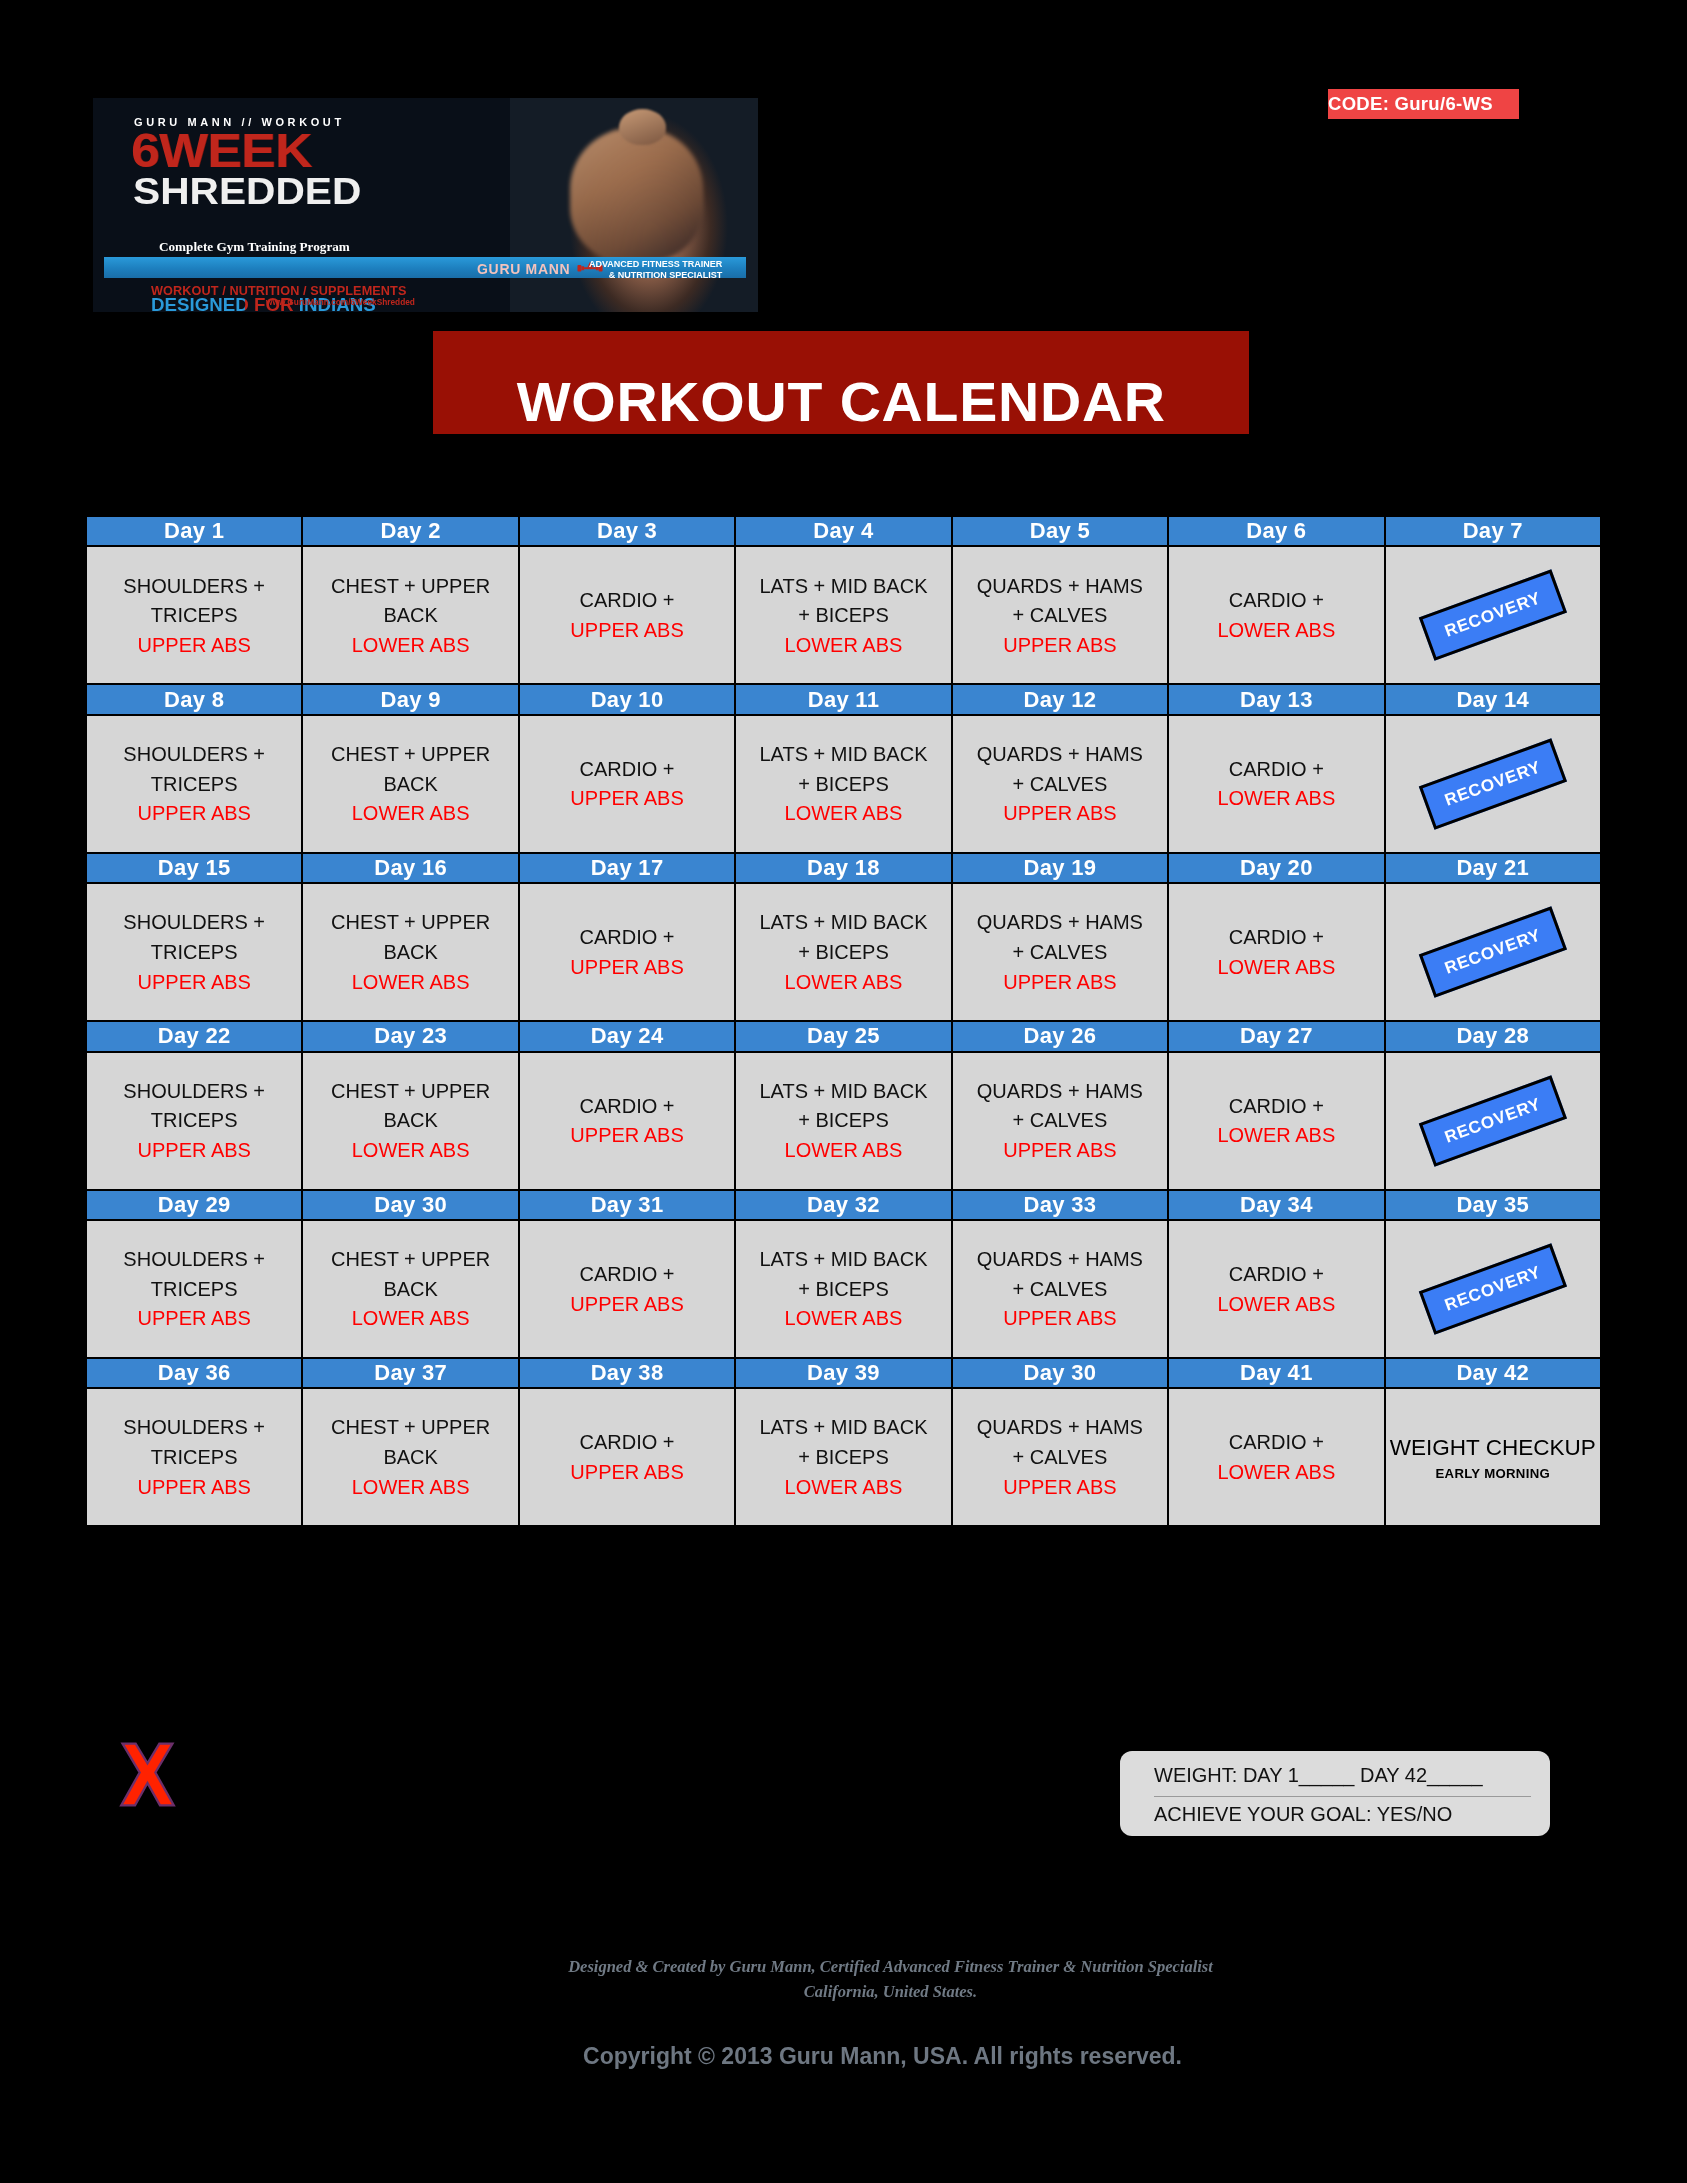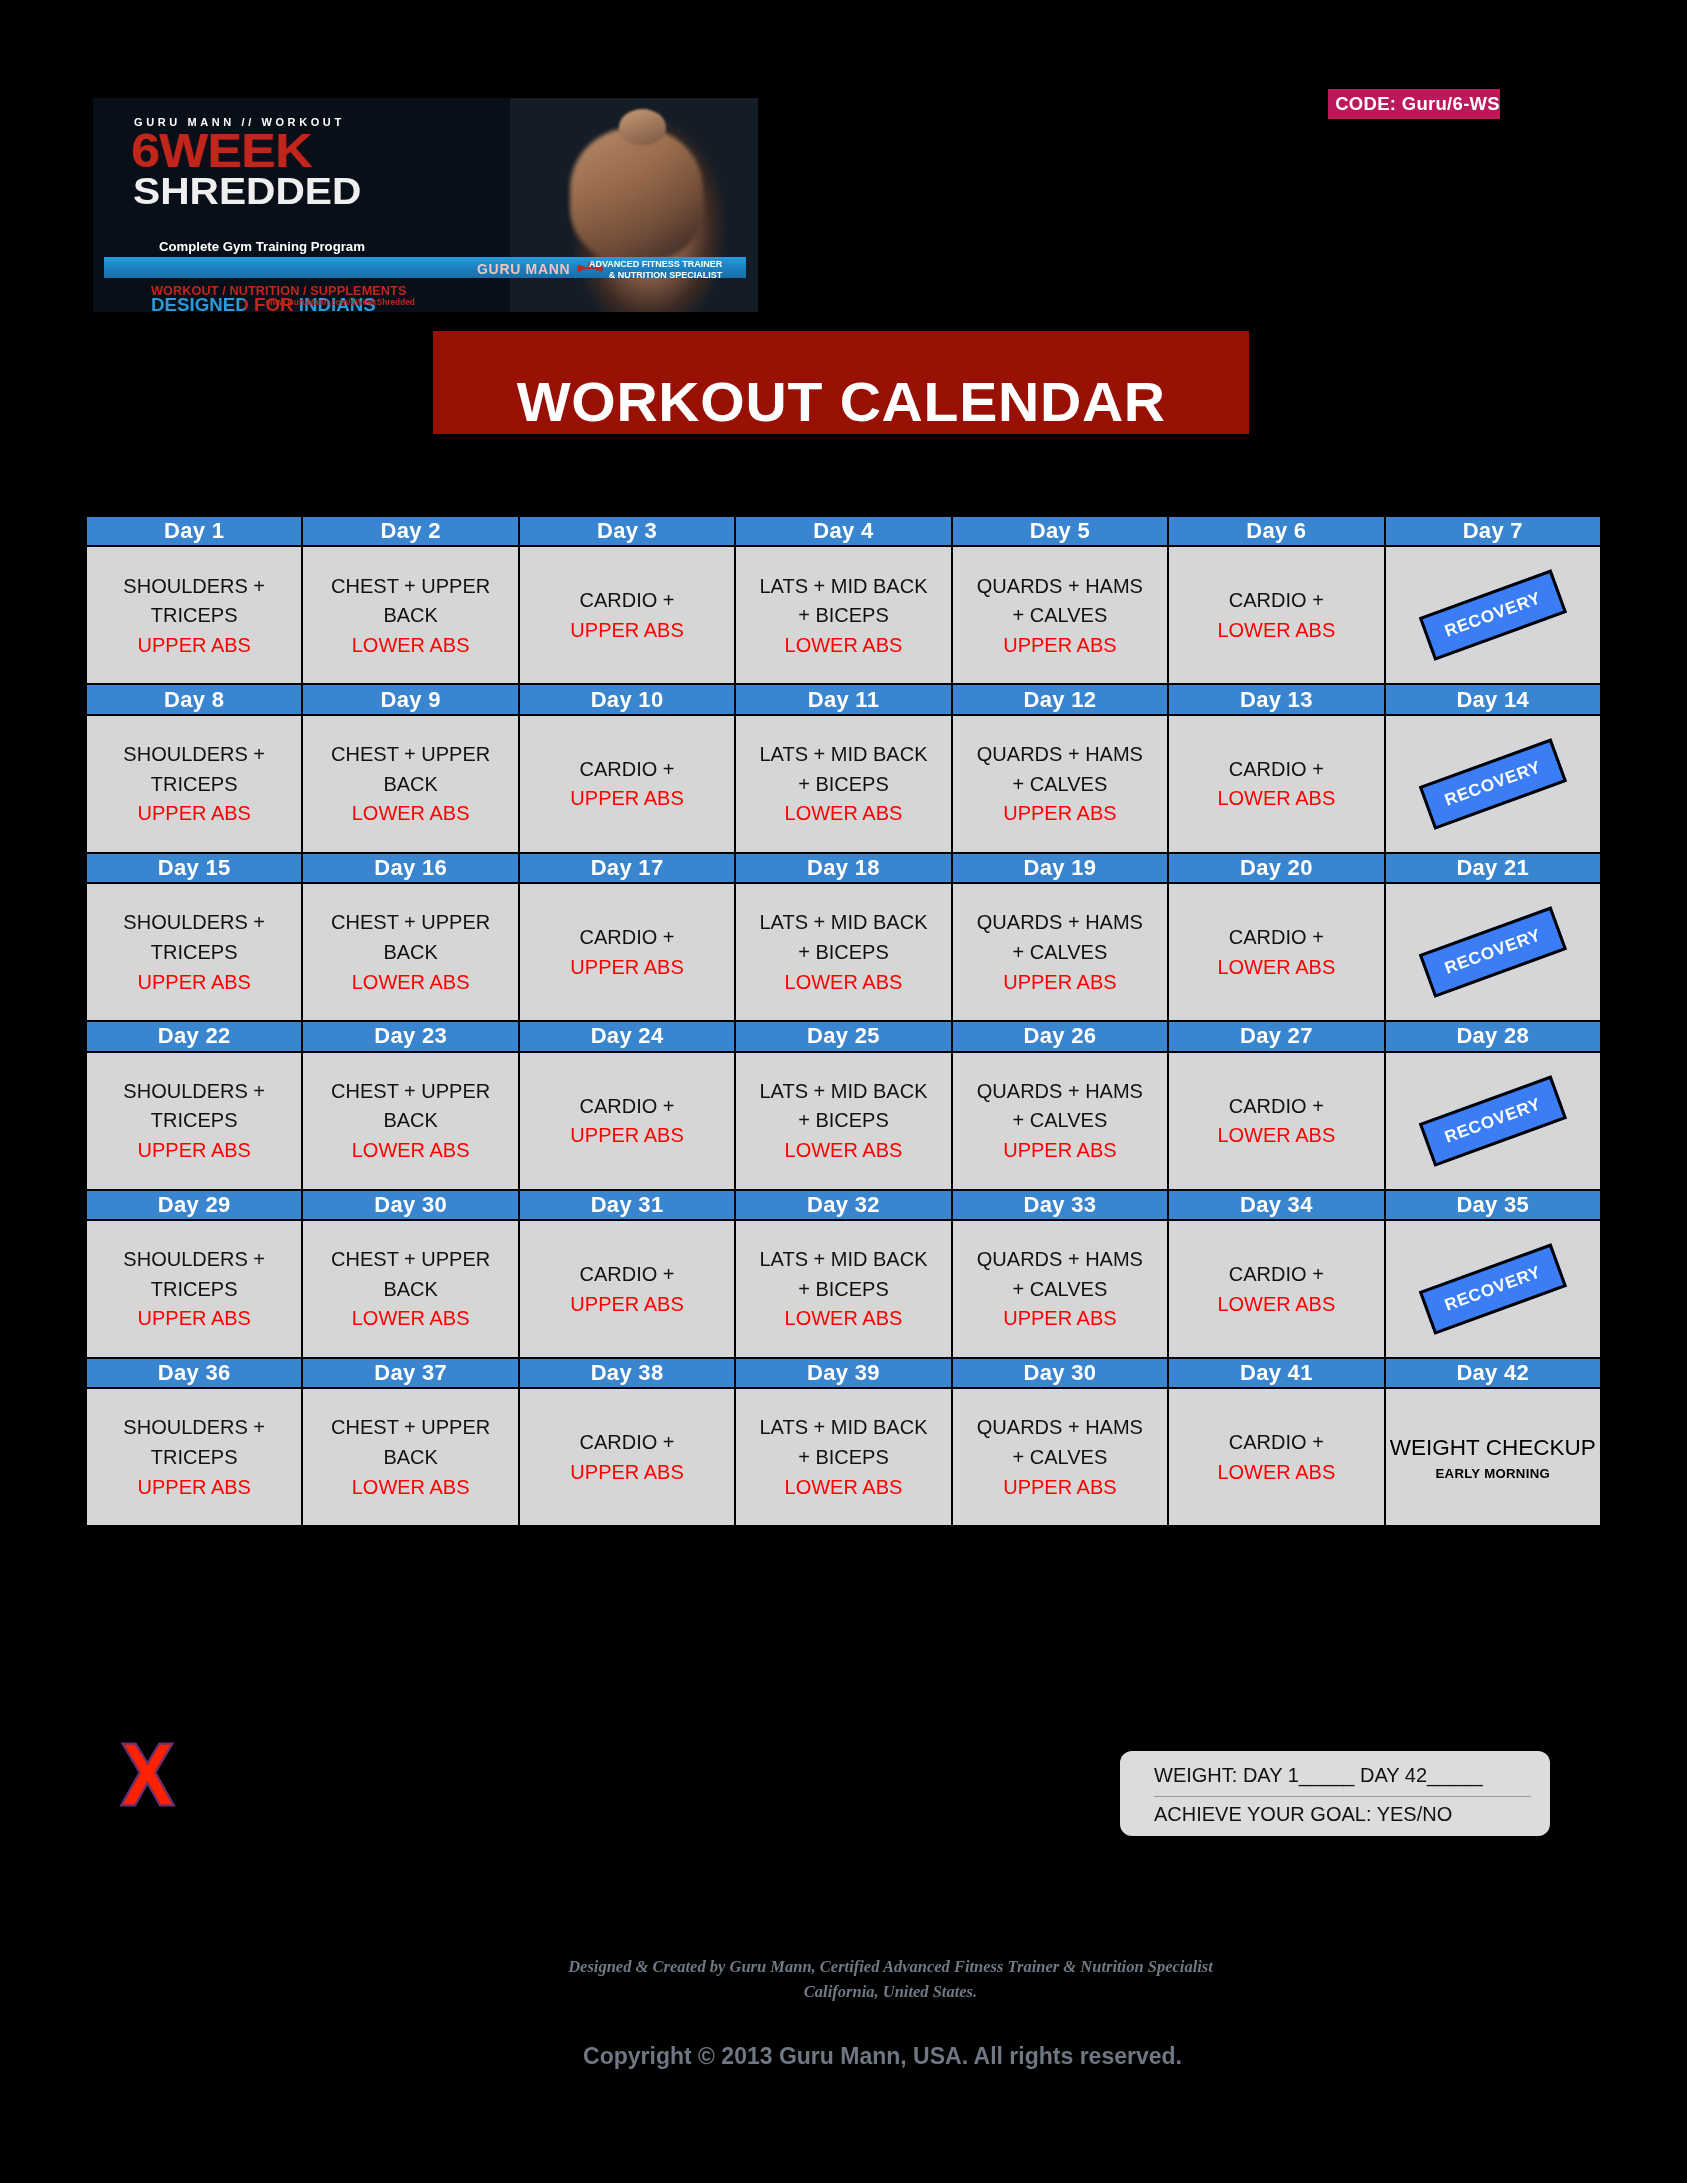--- a/index.html
+++ b/index.html
@@ -13,30 +13,30 @@
     position: relative;
     font-family: "Liberation Sans", sans-serif;
     overflow: hidden;
   }
 
   
   #code-badge {
     position: absolute;
     left: 1328px;
     top: 89px;
-    width: 172px;
+    width: 191px;
     height: 30px;
-    background: #be185d;
+    background: #ef4444;
     color: #ffffff;
     font-size: 18.5px;
     font-weight: bold;
     letter-spacing: 0.3px;
     display: flex;
     align-items: center;
-    justify-content: flex-end;
+    justify-content: flex-start;
     font-family: "Liberation Sans", sans-serif;
   }
 
   
   #banner {
     position: absolute;
     left: 93px;
     top: 98px;
     width: 665px;
     height: 214px;
@@ -115,21 +115,21 @@
     transform-origin: left center;
     line-height: 1;
   }
   #banner-tagline {
     position: absolute;
     left: 66px;
     top: 141px;
     color: #ffffff;
     font-size: 13.2px;
     font-weight: bold;
-    font-family: Liberation Sans, sans-serif;
+    font-family: Liberation Serif, serif;
   }
   #banner-bluebar {
     position: absolute;
     left: 11.2px;
     top: 159px;
     width: 642px;
     height: 21px;
     background: linear-gradient(180deg, #2a9ada 0%, #1d7fbe 55%, #1a6ea8 100%);
   }
   #banner-guru-name {

